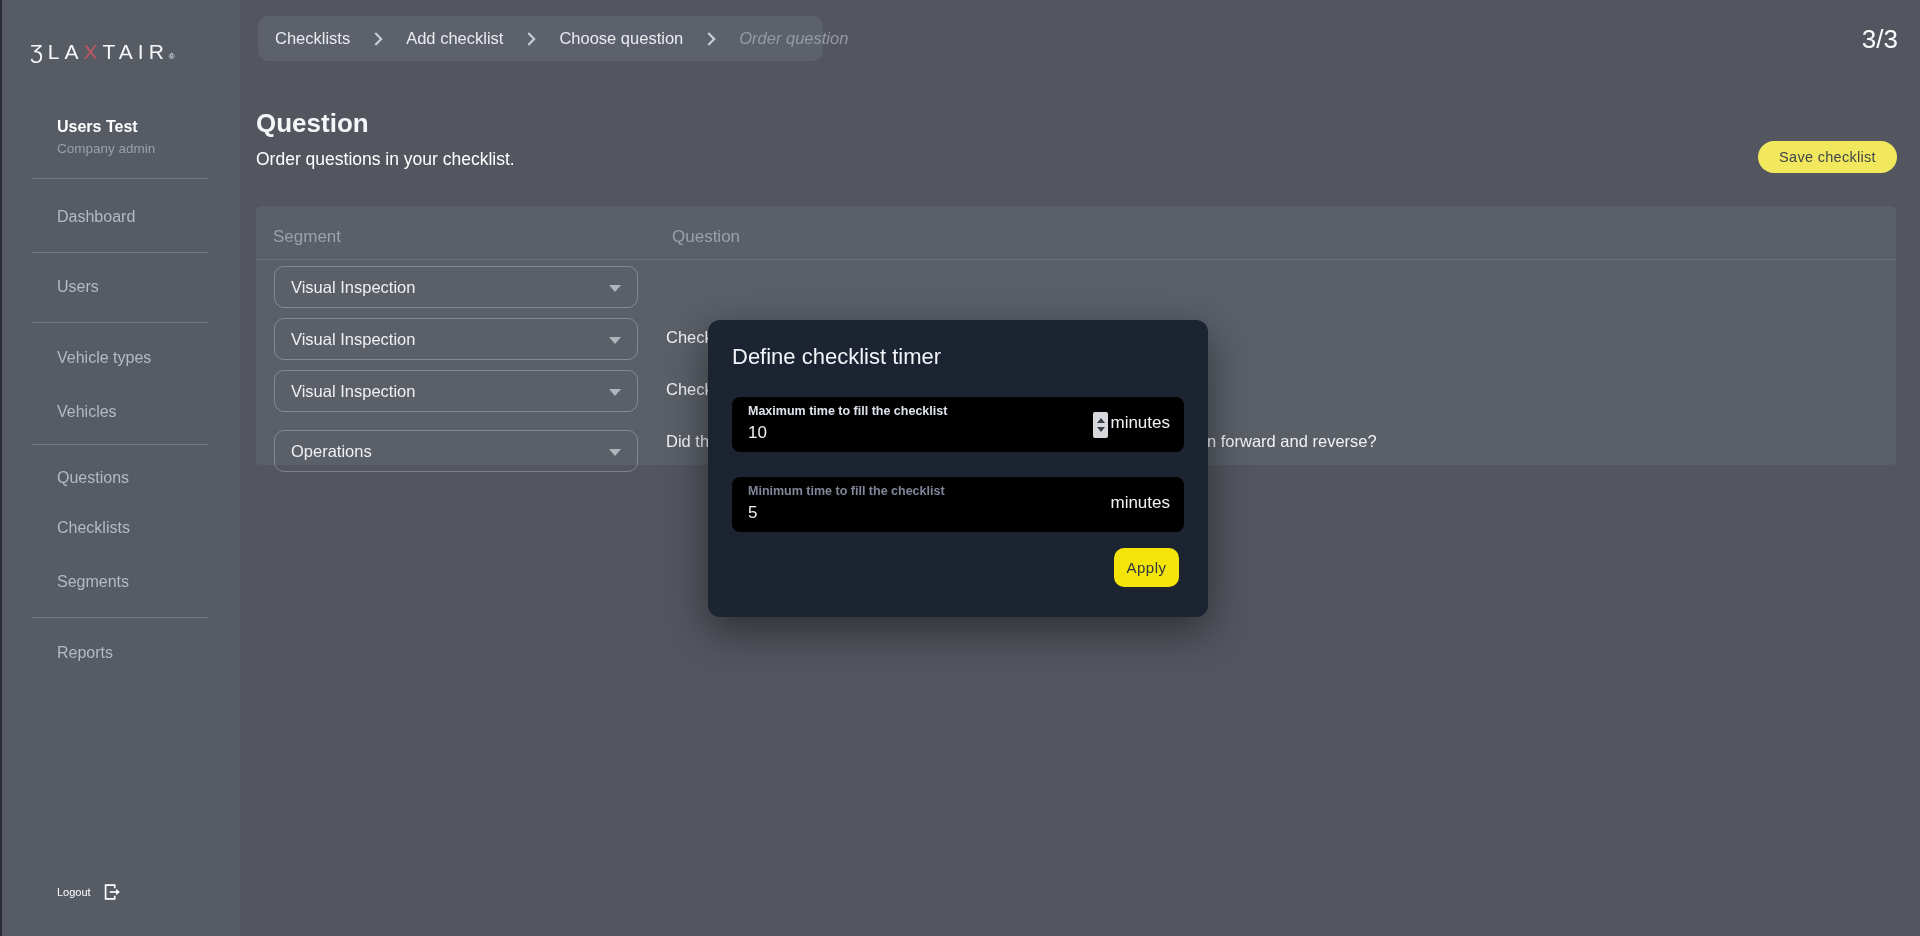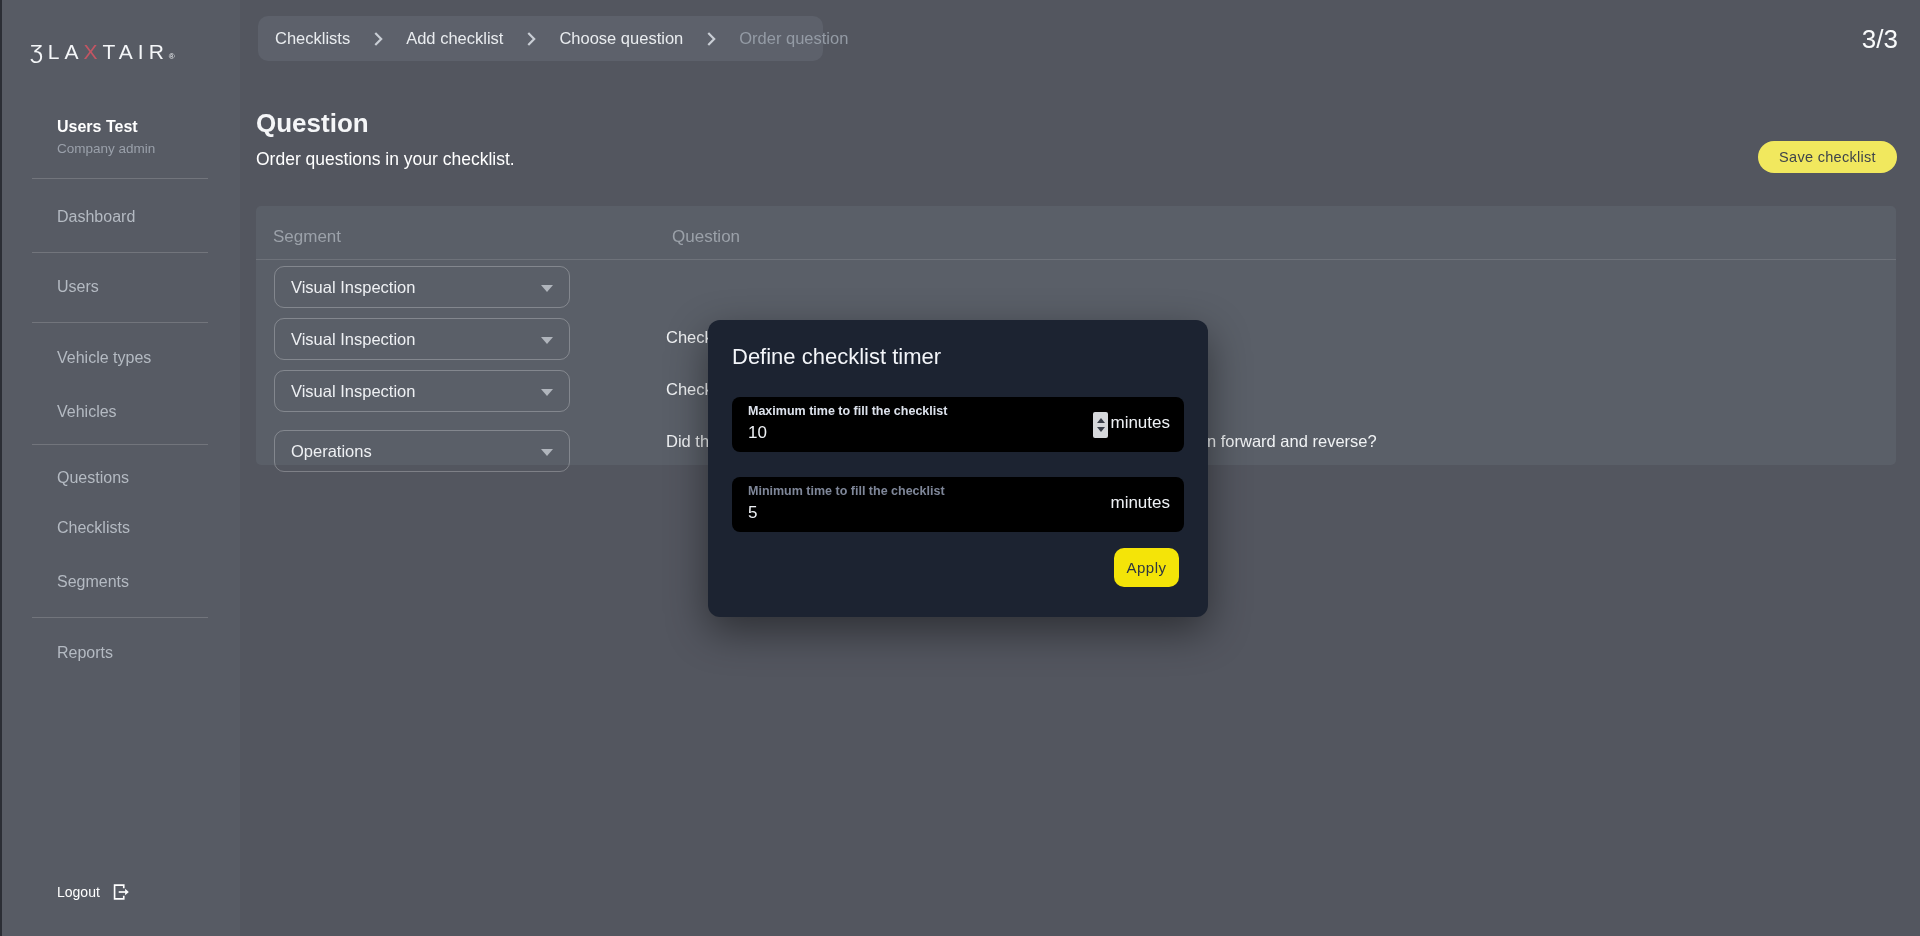--- a/index.html
+++ b/index.html
@@ -11,43 +11,43 @@
   .sidebar { position:absolute; left:0; top:0; width:240px; height:936px; background:#575b64; }
   .left-edge { position:absolute; left:0; top:0; width:2px; height:936px; background:#2b2e35; z-index:60; }
   .logo { position:absolute; left:30px; top:40px; font-size:21px; letter-spacing:5px;
           color:#f4f6f8; font-weight:400; white-space:nowrap; }
   .logo .accent { color:#c25663; }
   .logo .reg { font-size:8px; letter-spacing:0; vertical-align:baseline; }
   .user-name { position:absolute; left:57px; top:118px; font-size:16px; font-weight:700; color:#ffffff; }
   .user-role { position:absolute; left:57px; top:141px; font-size:13.5px; color:#9aa0aa; }
   .side-divider { position:absolute; left:32px; width:176px; height:1px; background:rgba(255,255,255,0.16); }
   .nav-item { position:absolute; left:57px; font-size:16px; color:#b4bac2; cursor:pointer; white-space:nowrap; }
-  .logout { position:absolute; left:57px; top:881px; font-size:14px; font-weight:500; color:#ffffff;
+  .logout { position:absolute; left:57px; top:881px; font-size:11px; font-weight:500; color:#ffffff;
             display:flex; align-items:center; gap:10px; cursor:pointer; }
 
   
   .crumb-bar { position:absolute; left:258px; top:16px; width:565px; height:45px; background:#5d616b;
                border-radius:10px; display:flex; align-items:center; padding:0 17px; gap:18px; }
   .crumb { font-size:16.5px; color:#e9ecef; white-space:nowrap; cursor:pointer; }
-  .crumb.current { color:#949ba5; cursor:default; }
+  .crumb.current { color:#949ba5; cursor:default;font-style:italic; }
   .crumb-sep { display:flex; align-items:center; }
   .step-indicator { position:absolute; right:22px; top:24px; font-size:26px; color:#fafbfc;text-align:center; }
 
   .page-title { position:absolute; left:256px; top:108px; font-size:26px; font-weight:700; color:#f5f6f8; }
   .page-subtitle { position:absolute; left:256px; top:149px; font-size:17.5px; color:#ffffff; }
   .save-btn { position:absolute; left:1758px; top:141px; width:139px; height:32px; background:#f1e85e;
               border:none; border-radius:16px; font-family:inherit; font-size:14.5px; color:#3f444b;
               letter-spacing:.3px; cursor:pointer; }
 
   
   .table { position:absolute; left:256px; top:206px; width:1640px; height:259px; background:#5a5f68;
            border-radius:5px; }
   .col-head { position:absolute; top:227px; font-size:17px; color:#9ba1a9; }
   .head-divider { position:absolute; left:256px; top:259px; width:1640px; height:1px; background:rgba(255,255,255,0.12); }
-  .seg-select { position:absolute; left:274px; width:296px; height:42px; border:1px solid rgba(255,255,255,0.25);
+  .seg-select { position:absolute; left:274px; width:364px; height:42px; border:1px solid rgba(255,255,255,0.25);
                 border-radius:10px; display:flex; align-items:center; padding:0 16px; cursor:pointer; }
   .seg-select .seg-label { font-size:16.5px; color:#eef0f3; }
   .seg-caret { position:absolute; right:16px; top:18px; width:0; height:0;
                border-left:6px solid transparent; border-right:6px solid transparent;
                border-top:7px solid #b0b5bc; }
   .q-text { position:absolute; left:666px; font-size:16.5px; color:#f0f2f4; }
   .q-wrap { width:1200px; line-height:28px; }
   .q-frag-end { position:absolute; left:1207px; font-size:16.5px; color:#f0f2f4; }
 
   

